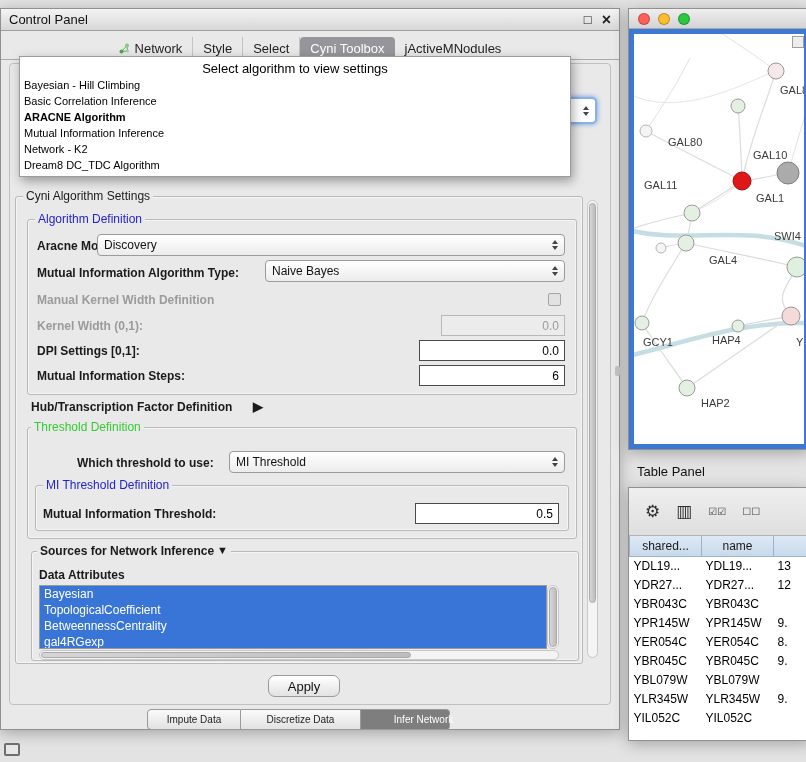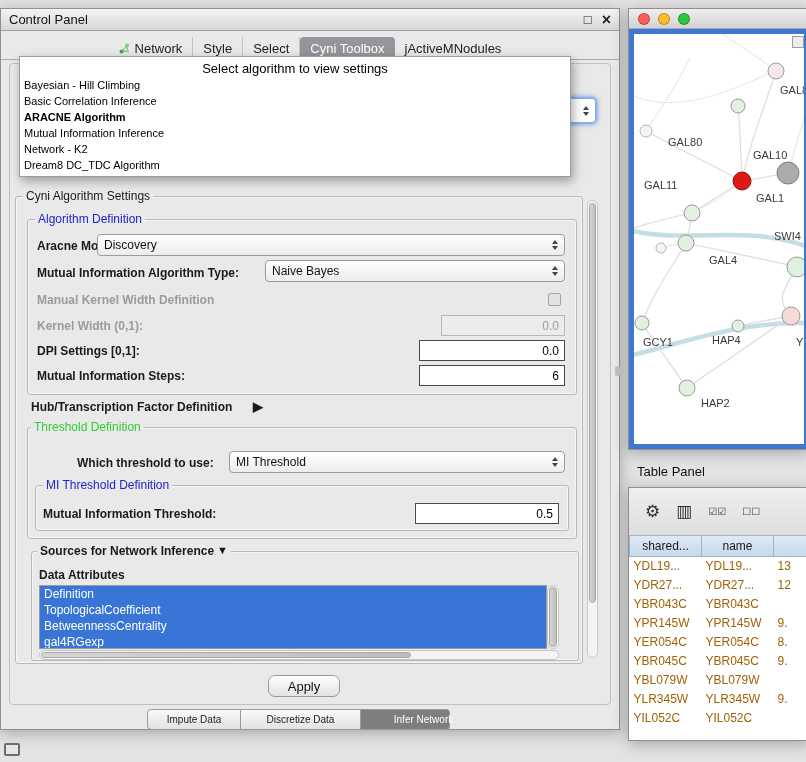--- a/index.html
+++ b/index.html
@@ -54,21 +54,21 @@
 .nw-canvas svg{display:block;}
 .nw-canvas text{font-family:"Liberation Sans",sans-serif;font-size:11px;fill:#3a3a3a;}
 .nw-mini{position:absolute;right:0;top:2px;width:12px;height:12px;background:#ededed;border:1px solid #9f9f9f;}
 .tp-label{position:absolute;left:637px;top:464px;font-size:13px;color:#111;}
 .tp-toolbar{position:absolute;top:0;left:0;right:0;height:48px;background:linear-gradient(#efefef,#dedede);border-bottom:1px solid #b2b2b2;display:flex;align-items:center;gap:16px;padding-left:16px;}
 .tb-ic{font-size:17px;color:#2e2e2e;line-height:1;}
 .tb-ic.pair{font-size:10px;letter-spacing:0px;color:#444;}
 .tp-table-wrap{position:absolute;top:48px;left:0;right:0;bottom:0;background:#fff;overflow:hidden;}
 table.data{border-collapse:collapse;table-layout:fixed;width:220px;font-size:12px;}
 table.data th{height:20px;background:linear-gradient(#dde9f6,#c7d9eb);border:1px solid #9db3c9;border-top:none;font-weight:normal;text-align:center;overflow:hidden;white-space:nowrap;font-size:12px;color:#1a1a1a;}
-table.data td{height:19px;padding:0 4px;white-space:nowrap;overflow:hidden;color:#a16207;}
+table.data td{height:19px;padding:0 4px;white-space:nowrap;overflow:hidden;color:#000000;}
 .mini-panel-icon{position:absolute;left:4px;top:743px;width:16px;height:13px;border:2px solid #6e6e6e;border-radius:2px;background:#e7e7e7;}
 .split-handle{position:absolute;left:615px;top:366px;width:5px;height:10px;background:#c2c2c2;border-radius:2px;}
 .net-ic svg{display:block;}
 </style>
 </head>
 <body>
 
 <div id="root">
 
   <div class="window" id="control-panel" style="left:0;top:8px;width:620px;height:722px;">
@@ -179,21 +179,21 @@
     <div class="tfield" style="left:414px;top:494px;width:144px;">
         <span>0.5</span>
       </div>
 
     <div class="group" style="left:30px;top:542px;width:548px;height:110px;"></div>
     <span class="group-title boldt" style="left:36px;top:535px;">Sources for Network Inference</span>
     <span class="group-title boldt" style="left:213px;top:535px;font-size:11px;">▼</span>
 
     <span class="lbl" style="left:38px;top:559px;">Data Attributes</span>
     <div class="attr-list">
-        <div class="attr-item">Definition</div>
+        <div class="attr-item">Bayesian</div>
         <div class="attr-item">TopologicalCoefficient</div>
         <div class="attr-item">BetweennessCentrality</div>
         <div class="attr-item">gal4RGexp</div>
       </div>
 
     <div class="sb" style="left:546px;top:576px;width:12px;height:64px;">
       <div class="sb-thumb" style="left:1px;right:1px;top:1px;height:60px;"></div>
     </div>
     <div class="sb" style="left:38px;top:641px;width:520px;height:10px;">
       <div class="sb-thumb" style="top:1px;bottom:1px;left:1px;width:370px;"></div>

